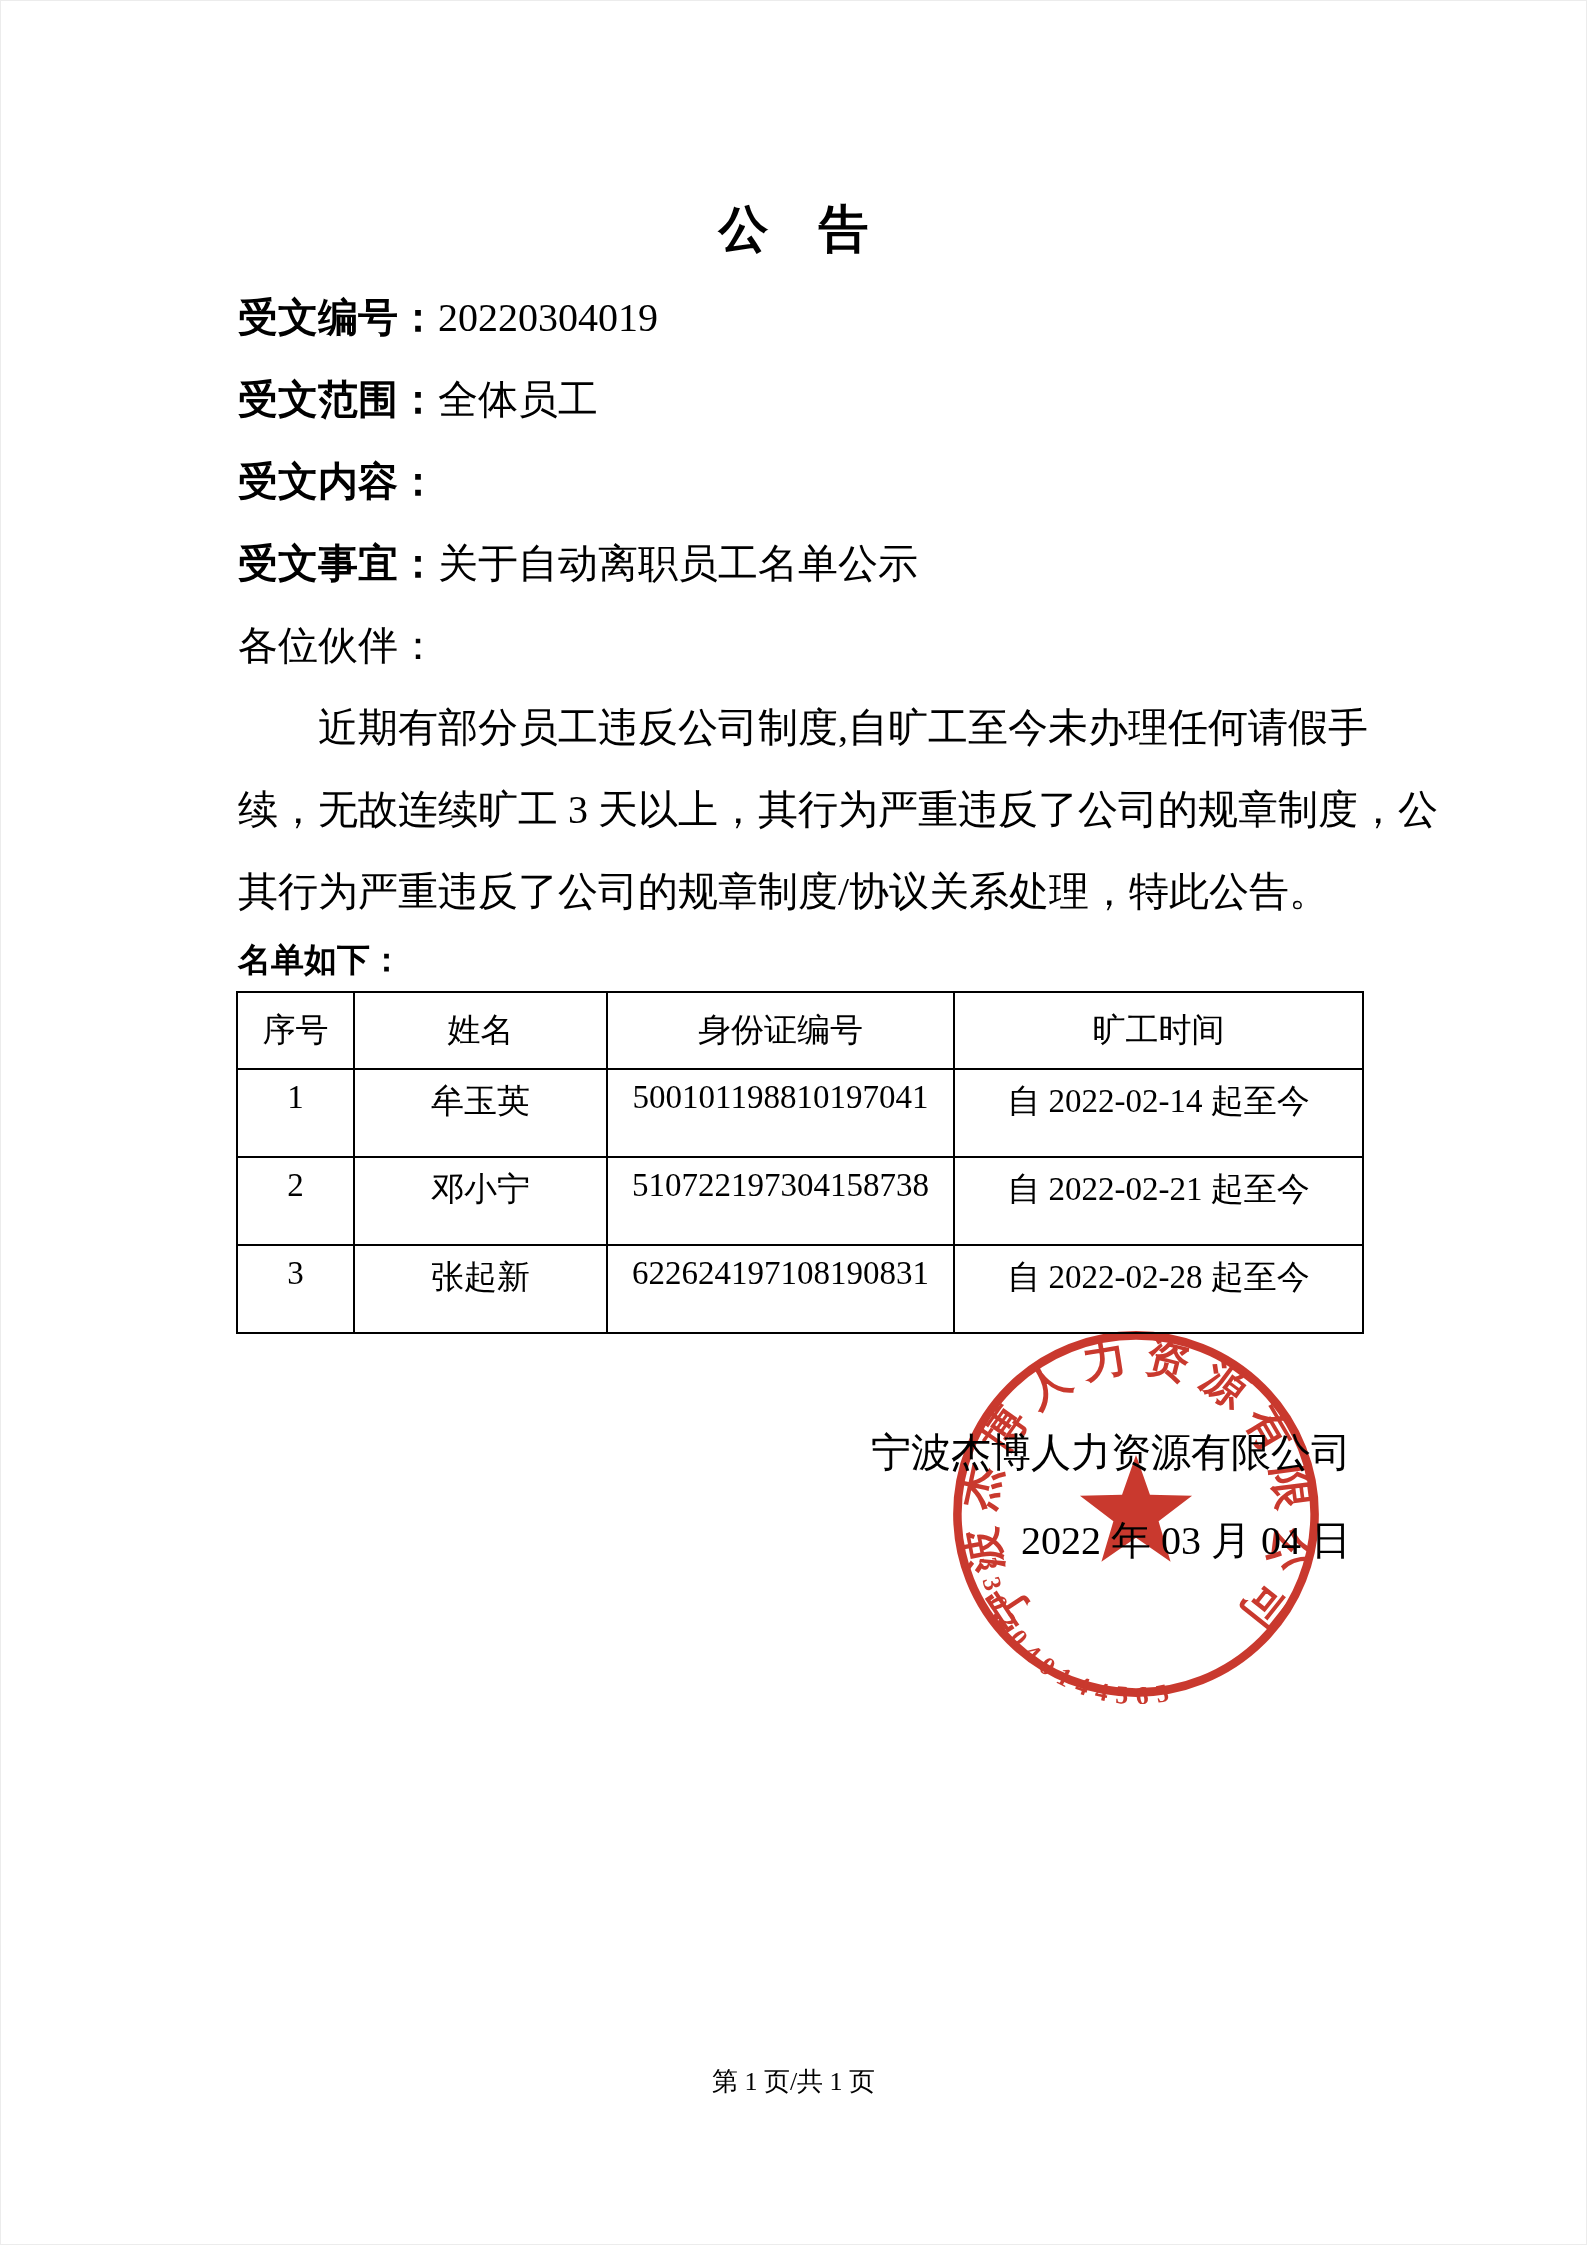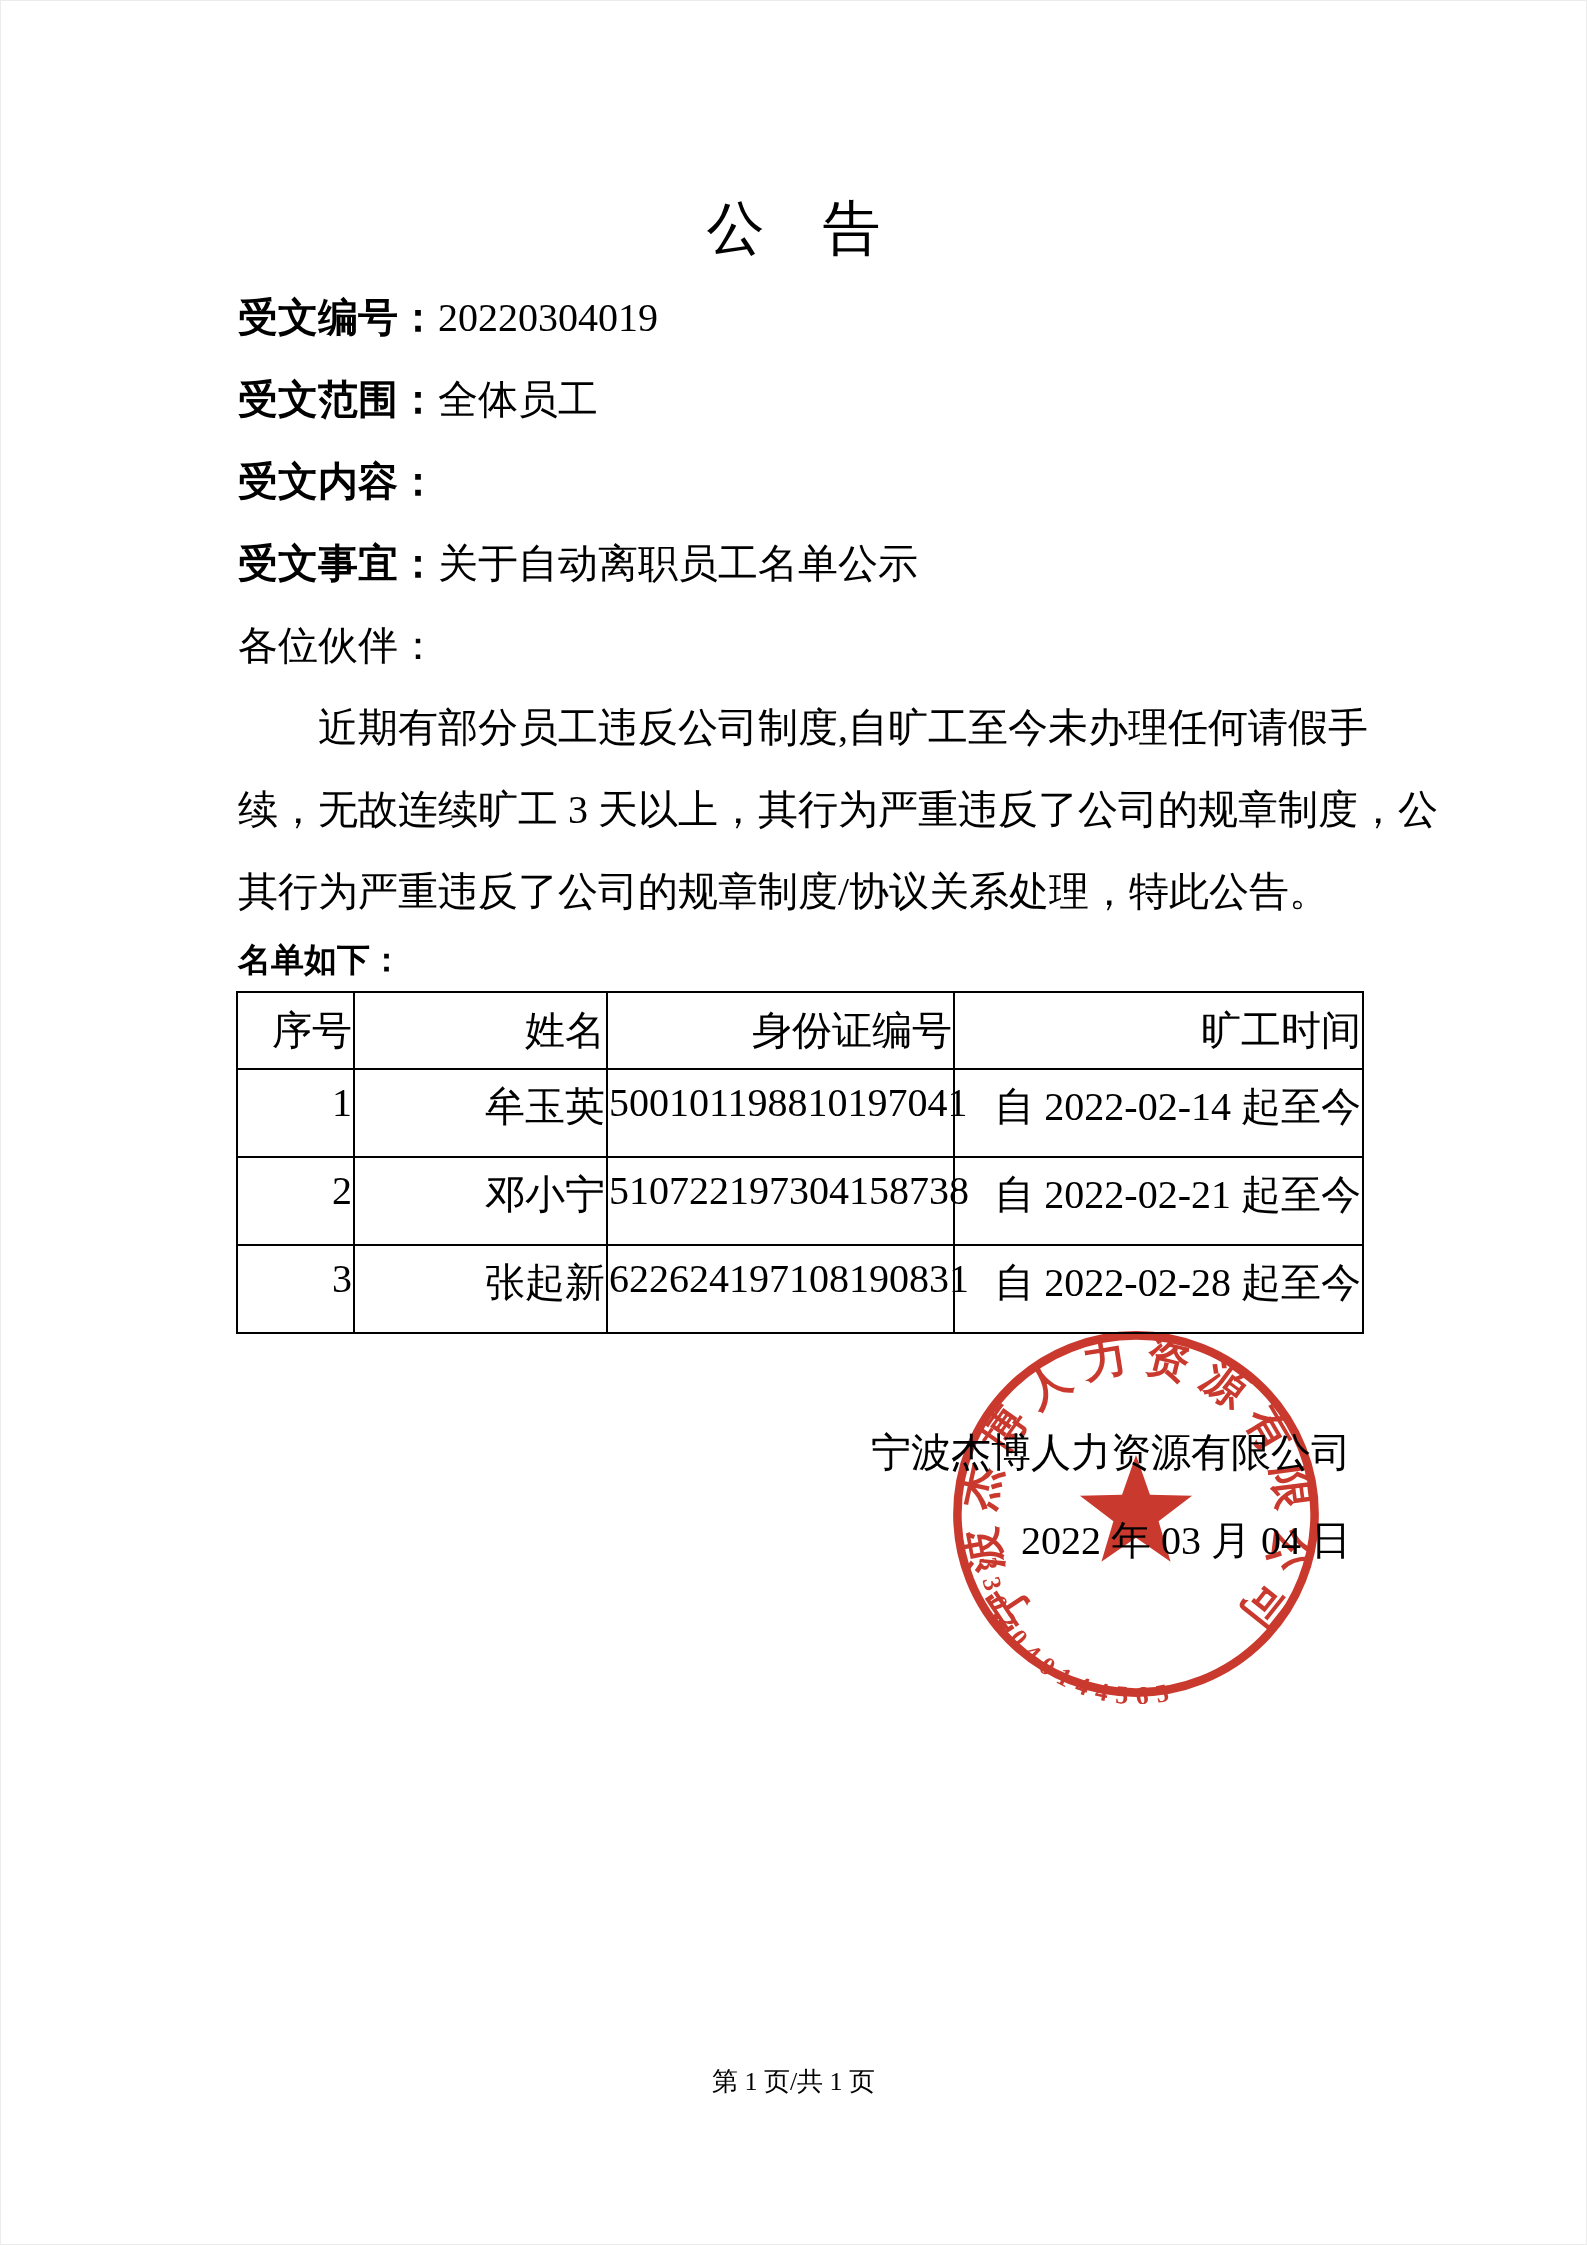--- a/index.html
+++ b/index.html
@@ -9,21 +9,21 @@
     background:#ffffff;
     font-family:"Liberation Serif","DejaVu Serif",serif;
     color:#000;
     overflow:hidden;
     box-sizing:border-box;
     border:1px solid #ececec;
   }
   .doc-title {
     position:absolute; top:192px; left:0; width:100%;
     text-align:center;
-    font-size:58px; font-weight:normal;
+    font-size:50px; font-weight:bold;
     line-height:72px;
   }
   .content {
     position:absolute; top:276px; left:237px; width:1126px;
   }
   .line {
     height:82px; line-height:82px;
     font-size:40px;
     white-space:nowrap;
   }
@@ -38,23 +38,23 @@
   }
   table.roster {
     border-collapse:collapse;
     width:1126px;
     margin-top:8px;
     margin-left:-2px;
     table-layout:fixed;
   }
   table.roster th, table.roster td {
     border:2px solid #000;
-    font-size:40px;
+    font-size:33px;
     font-weight:normal;
-    text-align:right;
+    text-align:center;
   }
   table.roster th { height:73px; vertical-align:middle; }
   table.roster td { height:76px; vertical-align:top; padding-top:9px; }
   .signature {
     position:absolute; top:1408px; right:235px;
     text-align:right;
     font-size:40px; line-height:88px;
     white-space:nowrap;
   }
   .stamp {

